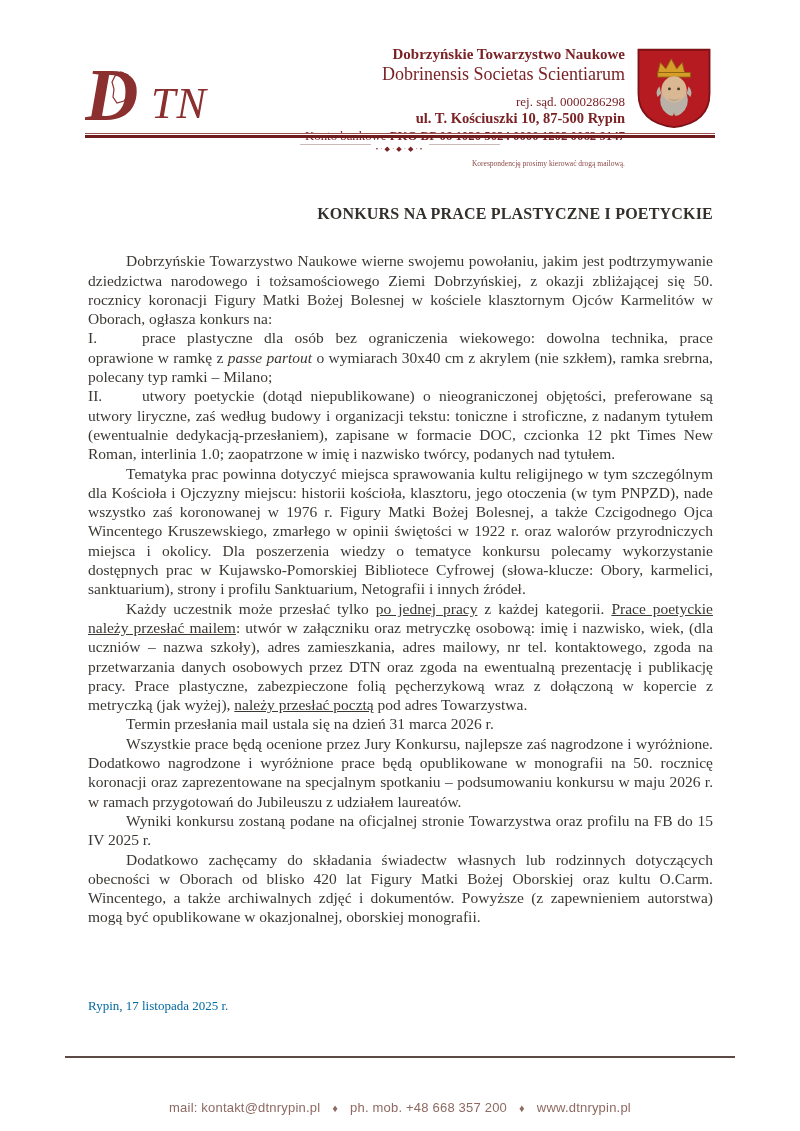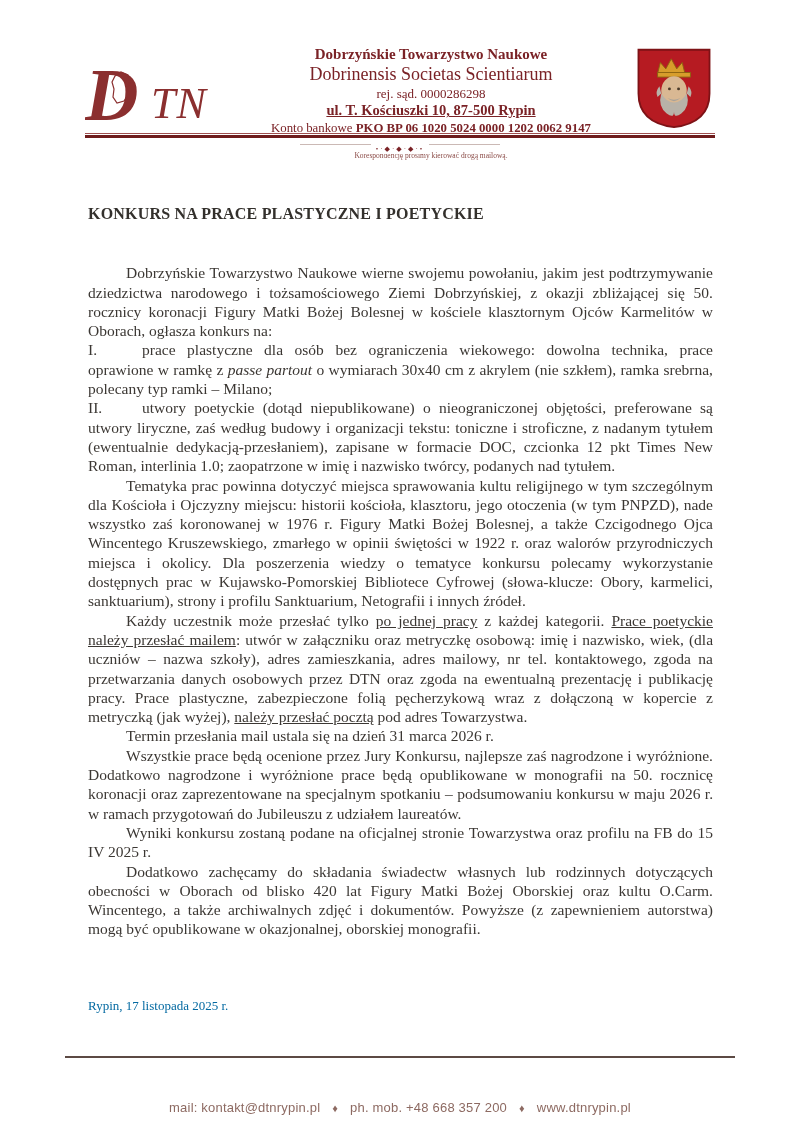--- a/index.html
+++ b/index.html
@@ -12,25 +12,25 @@
     color:#3b3733;
     overflow:hidden;
   }
 
   
   .letterhead{
     position:absolute;top:44px;left:85px;right:85px;
     display:flex;align-items:flex-start;
   }
   .logo{width:152px;flex:0 0 152px;padding-top:10px;}
-  .org-block{flex:1;text-align:center;color:#7a2226;line-height:1.18;padding-top:2px;}
+  .org-block{flex:1;text-align:right;color:#7a2226;line-height:1.18;padding-top:2px;}
   .org-name{font-weight:bold;font-size:15px;}
   .org-latin{font-size:18px;}
-  .org-reg{font-size:13px;margin-top:1px;}
-  .org-addr{font-weight:bold;font-size:14.5px;margin-top:1px;text-decoration:underline;}
+  .org-reg{font-size:13px;margin-top:9px;}
+  .org-addr{font-weight:bold;font-size:14.5px;margin-top:1px;}
   .org-bank{font-size:12.8px;margin-top:2px;white-space:nowrap;}
   .org-bank b{font-weight:bold;}
   .org-note{font-size:7.5px;margin-top:16px;color:#8a4a46;}
   .arms{width:90px;flex:0 0 90px;display:flex;justify-content:flex-end;padding-top:2px;}
 
   .rule-double{
     position:absolute;top:133px;left:85px;right:85px;height:5px;
     background:linear-gradient(to bottom,
       #a05050 0,#a05050 1px,
       #ffffff 1px,#ffffff 2.5px,
@@ -44,22 +44,22 @@
     position:relative;top:-8px;display:inline-block;background:#ffffff;
     padding:0 5px;color:#7a2226;font-size:7px;letter-spacing:2px;line-height:10px;
   }
 
   
   .doc{
     position:absolute;top:204px;left:88px;width:625px;
     font-size:15.5px;line-height:19.3px;
   }
   .doc h1{
-    margin:0 0 40px 0;
-    font-size:16px;font-weight:bold;text-align:left;letter-spacing:.2px;
+    margin:0 0 28px 0;
+    font-size:16px;font-weight:bold;text-align:right;letter-spacing:.2px;
     color:#33302c;
   }
   .para{margin:0;text-align:justify;}
   .indent{text-indent:38px;}
   .num{display:inline-block;width:54px;}
   .u{text-decoration:underline;}
   b{font-weight:normal;}
   i{font-style:italic;}
 
   .dateline{

